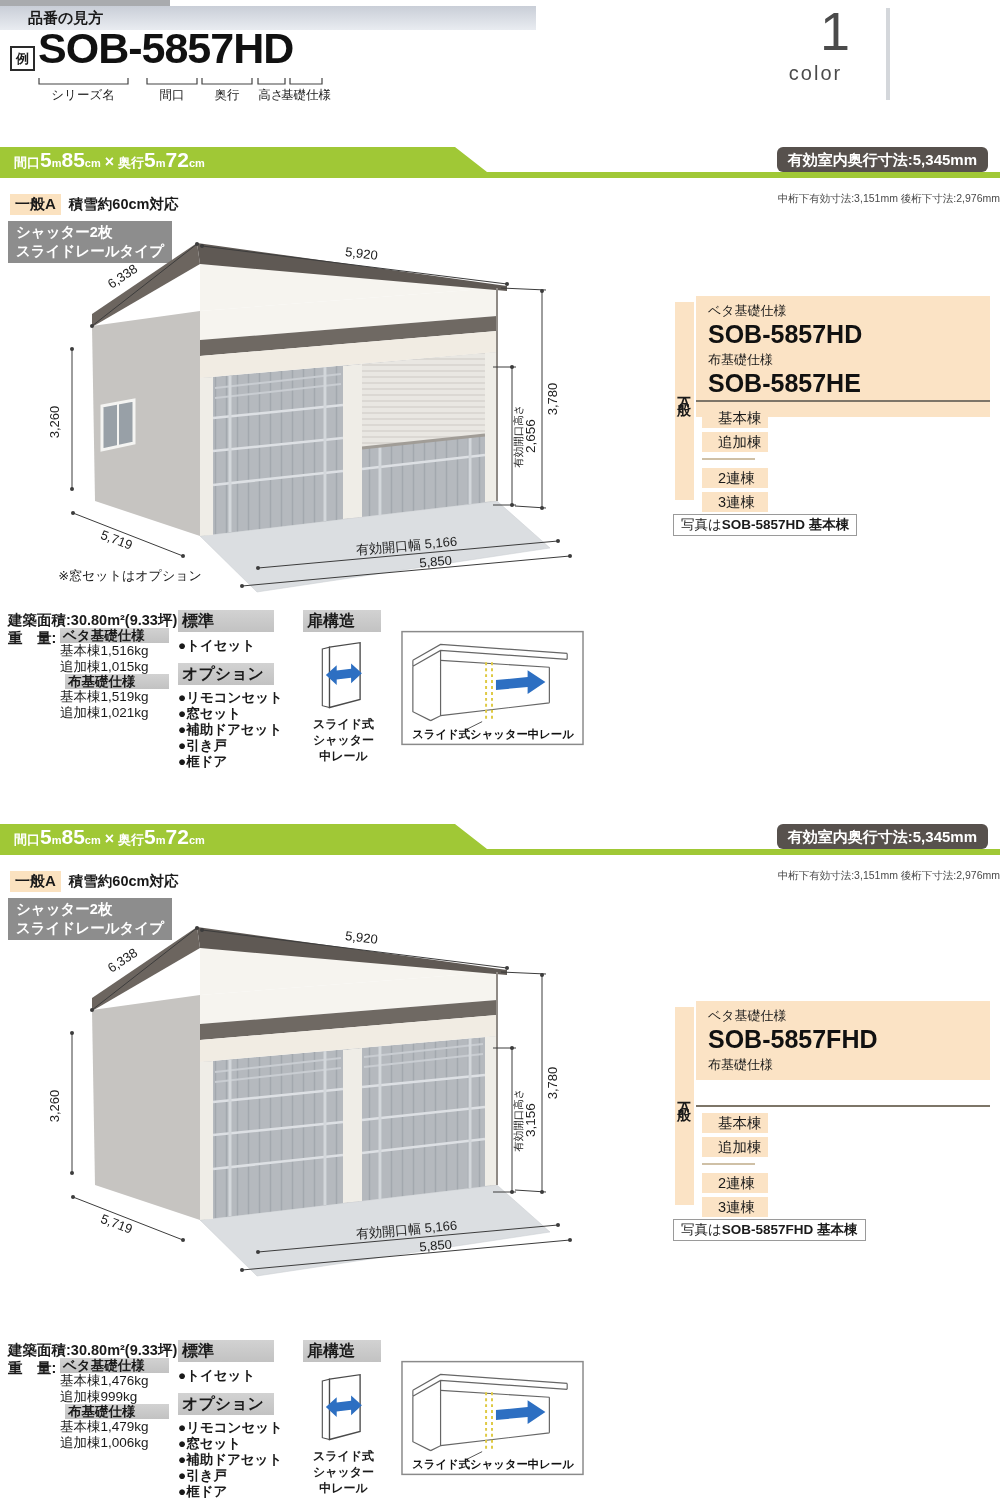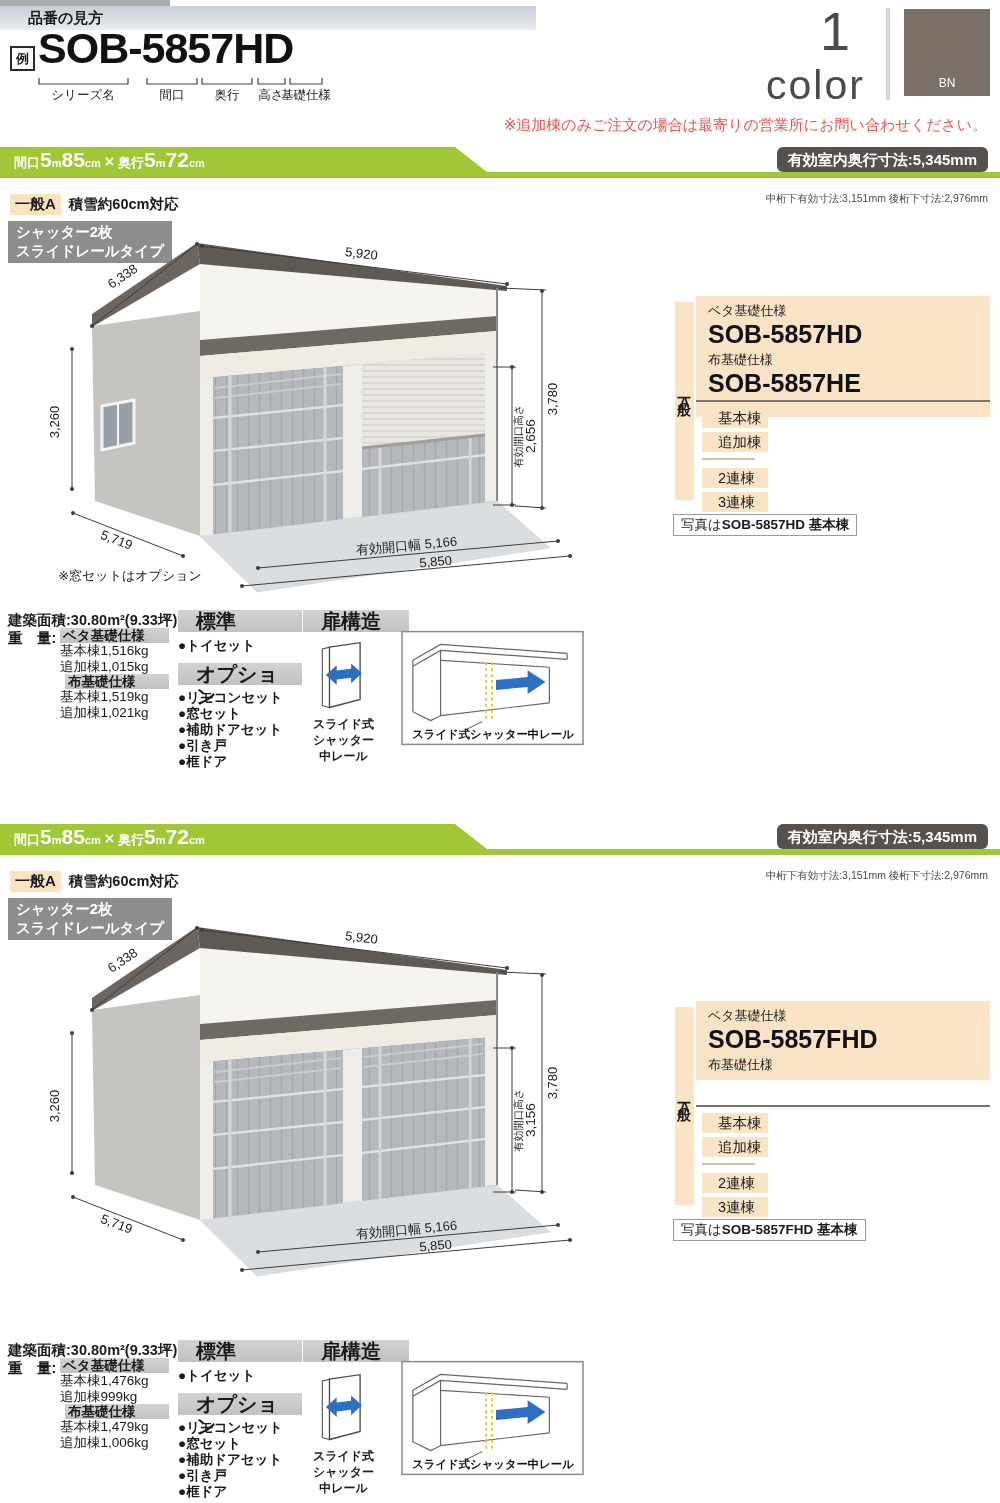--- a/index.html
+++ b/index.html
@@ -7,36 +7,36 @@
         font-family:"Liberation Sans","DejaVu Sans",sans-serif;color:#1a1a1a;}
   .abs{position:absolute;}
   
   .topsliver{left:0;top:0;width:170px;height:7px;background:#a9abae;}
   .hdrbar{left:0;top:6px;width:508px;height:24px;line-height:24px;padding-left:28px;
           background:linear-gradient(to bottom,#c9ced7,#e9ecf1);font-size:15px;font-weight:bold;}
   .ex-label{left:10px;top:46px;width:21px;height:21px;border:2px solid #2a2a2a;font-size:13px;
             display:flex;align-items:center;justify-content:center;font-weight:bold;}
   .ex-code{left:38px;top:24px;font-size:43px;font-weight:bold;letter-spacing:-1px;color:#111;}
   .count1{left:795px;top:0px;width:80px;text-align:center;font-size:54px;color:#4b4b4b;}
-  .countlbl{left:758px;top:62px;width:115px;text-align:center;font-size:41px;color:#4b4b4b;letter-spacing:2px;}
+  .countlbl{left:758px;top:62px;width:115px;text-align:center;font-size:20px;color:#4b4b4b;letter-spacing:2px;}
   .vdivider{left:886px;top:8px;width:4px;height:92px;background:#d4d7db;}
   .swatch{left:904px;top:9px;width:86px;height:87px;background:#7b7068;}
   .swatch span{position:absolute;bottom:6px;left:0;width:100%;text-align:center;color:#fff;font-size:12px;}
   .rednote{right:13px;top:116px;font-size:15px;color:#e8534e;font-weight:500;}
   
   .banner{left:0;width:1000px;height:31px;background:#a0c836;
           clip-path:polygon(0 0,45.5% 0,48.7% 80.6%,100% 80.6%,100% 100%,0 100%);}
   .banner-text{position:absolute;left:14px;top:0;height:25px;line-height:25px;color:#fff;font-weight:bold;white-space:nowrap;}
   .banner-text .bl{font-size:13px;}
   .banner-text .bv{font-size:21px;}
   .banner-text .bu{font-size:11px;}
   .banner-text .bx{font-size:16px;padding:0 4px;}
   .badge{right:12px;height:25px;line-height:25px;background:#57514d;color:#fff;border-radius:6px;
          font-size:15px;font-weight:bold;padding:0 11px;}
-  .subnote{right:12px;font-size:10.5px;color:#4a4a4a;}
+  .subnote{right:0;font-size:10.5px;color:#4a4a4a;}
   .classrow{left:10px;height:21px;display:flex;align-items:center;}
   .chip{background:#fbe2c0;font-size:15px;font-weight:bold;padding:1px 5px;}
   .snow{margin-left:8px;font-size:14.5px;font-weight:bold;}
   .typebox{left:8px;background:#8d8d8d;color:#fff;font-size:14.5px;font-weight:bold;
            line-height:19px;padding:2px 8px;width:fit-content;}
   
   .panel{width:318px;}
   .p-strip{position:absolute;left:0;top:6px;width:19px;height:198px;background:#fbe3c5;
            display:flex;align-items:center;justify-content:center;}
   .p-strip span{writing-mode:vertical-rl;text-orientation:upright;font-size:14px;font-weight:bold;letter-spacing:2px;}
@@ -50,22 +50,22 @@
   .photobox{display:inline-flex;border:1.5px solid #9a9a9a;background:#fff;padding:1px 7px;font-size:13.5px;white-space:nowrap;}
   .photobox b{font-weight:bold;}
   
   .arealine{left:8px;font-size:14.5px;font-weight:bold;}
   .wlabel{left:8px;font-size:14.5px;font-weight:bold;}
   .wcol{left:60px;width:140px;font-size:13.5px;}
   .wh{background:linear-gradient(to bottom,#d2d2d2,#c2c2c2);font-weight:bold;font-size:13.5px;
       width:103px;height:15px;line-height:15px;padding:0 3px;}
   .wh.indent{margin-left:5px;width:98px;}
   .wline{line-height:15.5px;font-weight:500;}
-  .spec-h{background:linear-gradient(to bottom,#d2d2d2,#c2c2c2);font-weight:bold;font-size:20px;
-          height:22px;line-height:22px;padding:0 18px;}
+  .spec-h{background:linear-gradient(to bottom,#d2d2d2,#c2c2c2);font-weight:bold;font-size:16px;
+          height:22px;line-height:22px;padding:0 4px;}
   .item{left:178px;font-size:13.5px;font-weight:600;line-height:16px;text-align:right;}
   .doorcap{left:296px;width:95px;text-align:center;font-size:12px;font-weight:bold;line-height:16px;}
   .dimtxt{font-size:13px;fill:#222;}
   .dimline{stroke:#3c3c3c;stroke-width:1;}
   .dot{fill:#3c3c3c;}
 </style>
 </head>
 <body>
 
 <div class="page">
@@ -86,24 +86,20 @@
       <text x="45" y="23">シリーズ名</text>
       <text x="134" y="23">間口</text>
       <text x="189" y="23">奥行</text>
       <text x="233" y="23">高さ</text>
       <text x="268" y="23">基礎仕様</text>
     </g>
   </svg>
   <div class="abs count1">1</div>
   <div class="abs countlbl">color</div>
   <div class="abs vdivider"></div>
-  <div class="abs swatch">
-      <span>BN</span>
-    </div>
-  <div class="abs rednote">※追加棟のみご注文の場合は最寄りの営業所にお問い合わせください。</div>
 
   <div class="abs banner" style="top:147px">
     <div class="banner-text">
       <span class="bl">間口</span><span class="bv">5</span><span class="bu">m</span><span class="bv">85</span><span class="bu">cm</span><span class="bx">×</span><span class="bl">奥行</span><span class="bv">5</span><span class="bu">m</span><span class="bv">72</span><span class="bu">cm</span>
     </div>
   </div>
   <div class="abs badge" style="top:147px">有効室内奥行寸法:5,345mm</div>
   <div class="abs subnote" style="top:192px">中桁下有効寸法:3,151mm 後桁下寸法:2,976mm</div>
   <div class="abs classrow" style="top:194px">
     <span class="chip">一般A</span>

